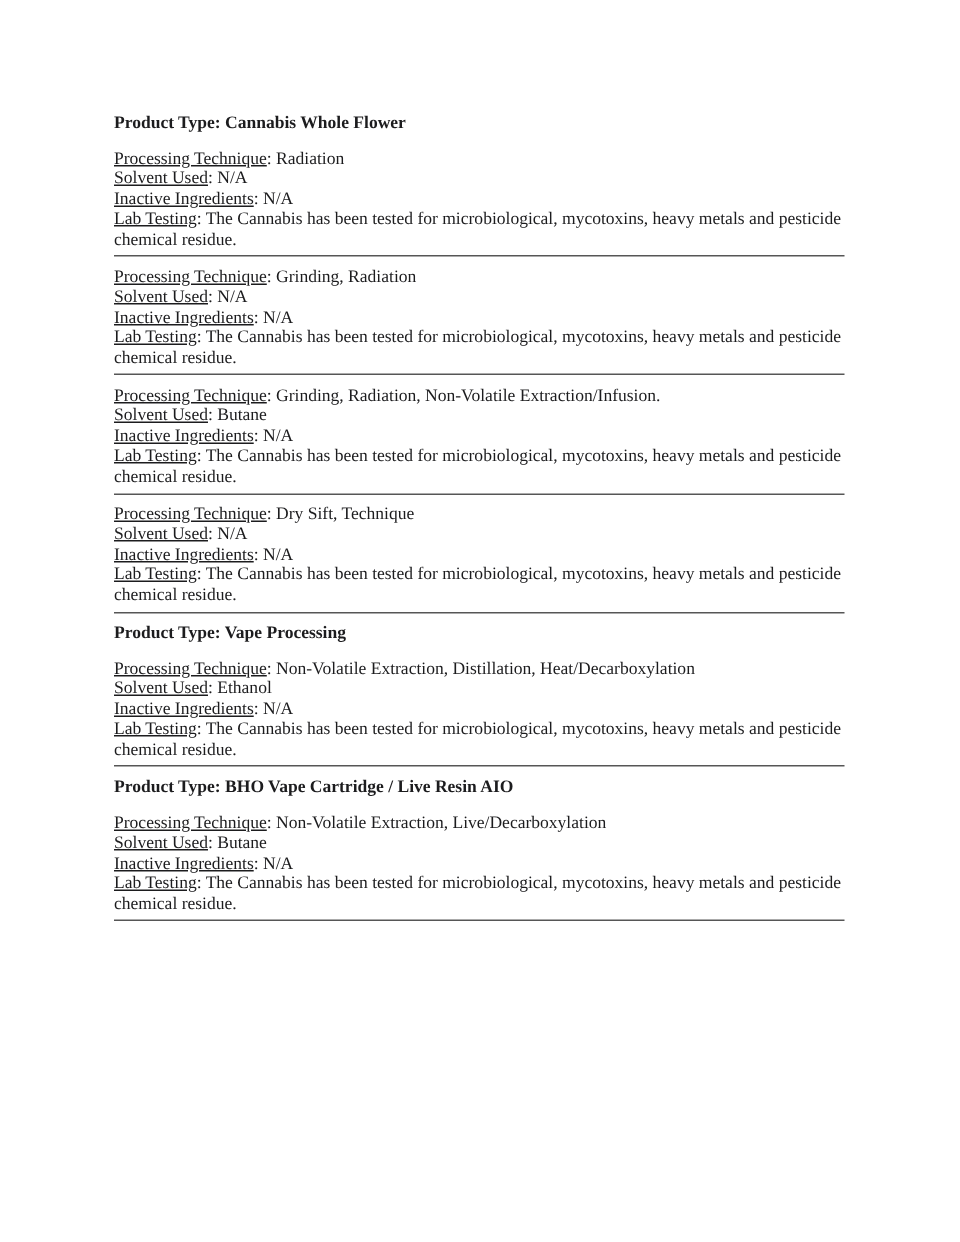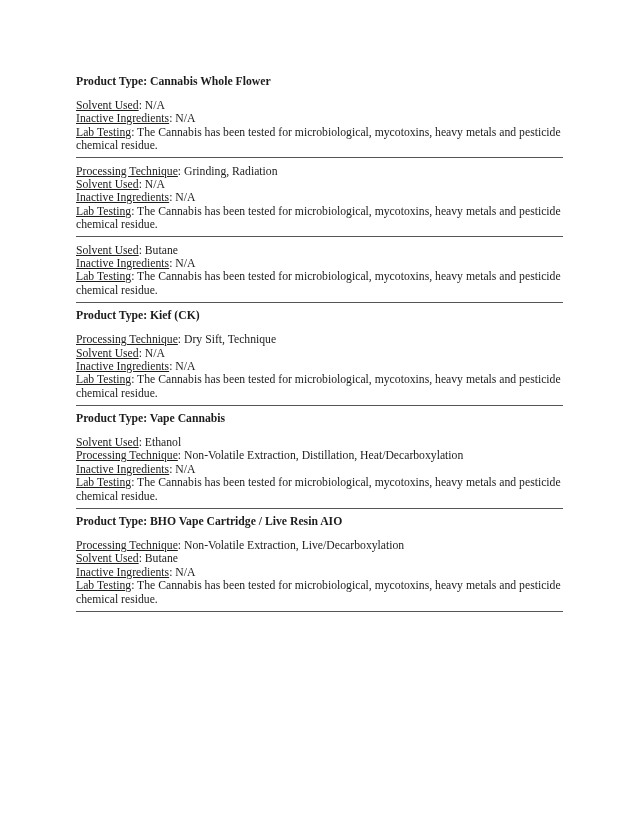--- a/index.html
+++ b/index.html
@@ -34,54 +34,55 @@
     width: 487px;
     margin: 4.5px 0 6.5px 0;
   }
 </style>
 </head>
 <body>
 
 <div id="sections">
   <section class="product-section">
     <h3 class="title"><span>Product Type:</span> <span>Cannabis Whole Flower</span></h3>
+    <p class="row"><span class="u">Processing Technique</span><span>:</span> <span>Radiation</span></p>
     <p class="row"><span class="u">Solvent Used</span><span>:</span> <span>N/A</span></p>
     <p class="row"><span class="u">Inactive Ingredients</span><span>:</span> <span>N/A</span></p>
     <p class="row"><span class="u">Lab Testing</span><span>:</span> <span>The Cannabis has been tested for microbiological, mycotoxins, heavy metals and pesticide chemical residue.</span></p>
     <hr class="rule">
   </section>
 
   <section class="product-section">
     <p class="row"><span class="u">Processing Technique</span><span>:</span> <span>Grinding, Radiation</span></p>
     <p class="row"><span class="u">Solvent Used</span><span>:</span> <span>N/A</span></p>
     <p class="row"><span class="u">Inactive Ingredients</span><span>:</span> <span>N/A</span></p>
     <p class="row"><span class="u">Lab Testing</span><span>:</span> <span>The Cannabis has been tested for microbiological, mycotoxins, heavy metals and pesticide chemical residue.</span></p>
     <hr class="rule">
   </section>
 
   <section class="product-section">
+    <p class="row"><span class="u">Processing Technique</span><span>:</span> <span>Grinding, Radiation, Non-Volatile Extraction/Infusion.</span></p>
     <p class="row"><span class="u">Solvent Used</span><span>:</span> <span>Butane</span></p>
     <p class="row"><span class="u">Inactive Ingredients</span><span>:</span> <span>N/A</span></p>
     <p class="row"><span class="u">Lab Testing</span><span>:</span> <span>The Cannabis has been tested for microbiological, mycotoxins, heavy metals and pesticide chemical residue.</span></p>
     <hr class="rule">
   </section>
 
   <section class="product-section">
-    <h3 class="title"><span>Product Type:</span> <span>Kief (CK)</span></h3>
     <p class="row"><span class="u">Processing Technique</span><span>:</span> <span>Dry Sift, Technique</span></p>
     <p class="row"><span class="u">Solvent Used</span><span>:</span> <span>N/A</span></p>
     <p class="row"><span class="u">Inactive Ingredients</span><span>:</span> <span>N/A</span></p>
     <p class="row"><span class="u">Lab Testing</span><span>:</span> <span>The Cannabis has been tested for microbiological, mycotoxins, heavy metals and pesticide chemical residue.</span></p>
     <hr class="rule">
   </section>
 
   <section class="product-section">
-    <h3 class="title"><span>Product Type:</span> <span>Vape Cannabis</span></h3>
+    <h3 class="title"><span>Product Type:</span> <span>Vape Processing</span></h3>
+    <p class="row"><span class="u">Processing Technique</span><span>:</span> <span>Non-Volatile Extraction, Distillation, Heat/Decarboxylation</span></p>
     <p class="row"><span class="u">Solvent Used</span><span>:</span> <span>Ethanol</span></p>
-    <p class="row"><span class="u">Processing Technique</span><span>:</span> <span>Non-Volatile Extraction, Distillation, Heat/Decarboxylation</span></p>
     <p class="row"><span class="u">Inactive Ingredients</span><span>:</span> <span>N/A</span></p>
     <p class="row"><span class="u">Lab Testing</span><span>:</span> <span>The Cannabis has been tested for microbiological, mycotoxins, heavy metals and pesticide chemical residue.</span></p>
     <hr class="rule">
   </section>
 
   <section class="product-section">
     <h3 class="title"><span>Product Type:</span> <span>BHO Vape Cartridge / Live Resin AIO</span></h3>
     <p class="row"><span class="u">Processing Technique</span><span>:</span> <span>Non-Volatile Extraction, Live/Decarboxylation</span></p>
     <p class="row"><span class="u">Solvent Used</span><span>:</span> <span>Butane</span></p>
     <p class="row"><span class="u">Inactive Ingredients</span><span>:</span> <span>N/A</span></p>

